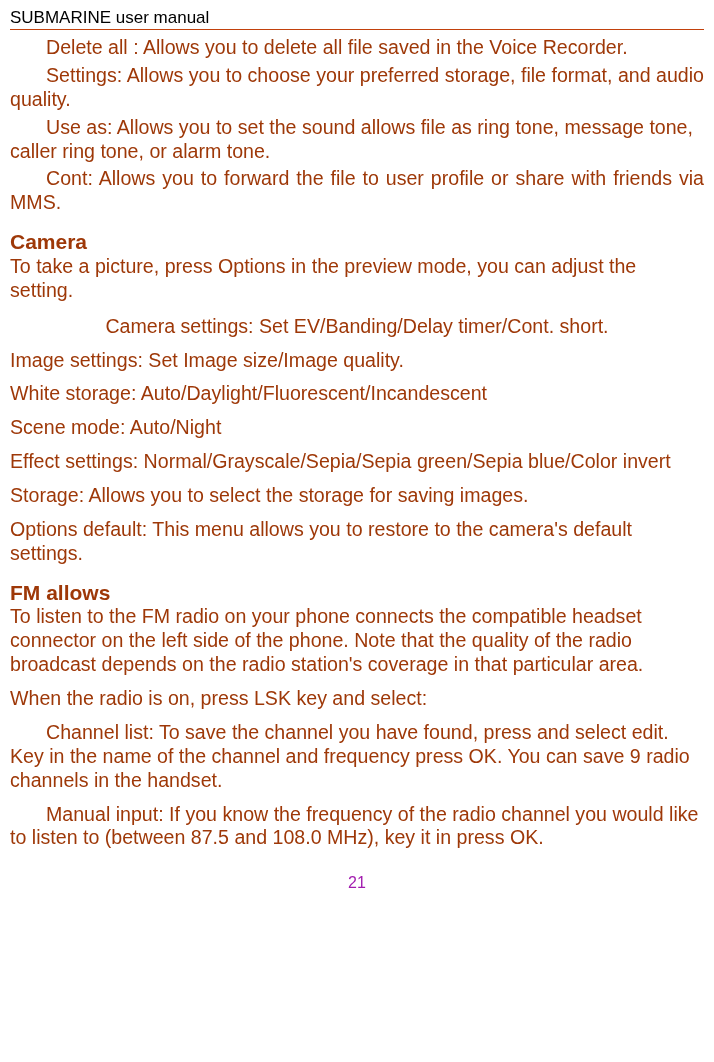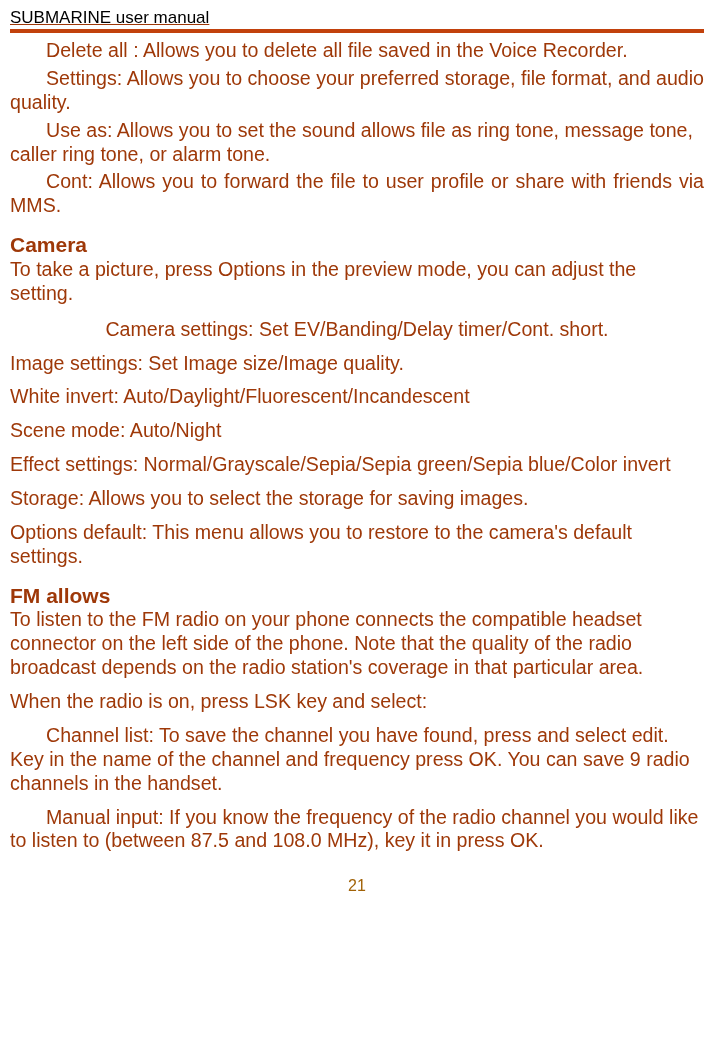--- a/index.html
+++ b/index.html
@@ -10,24 +10,23 @@
     color: #9e3808;
     width: 714px;
   }
   .page {
     padding: 8px 10px 10px 10px;
     box-sizing: border-box;
   }
   .header-row {
     display: flex;
     align-items: center;
-    border-bottom: 4px solid #c2410c;
+    border-bottom: 1px solid #c2410c;
     padding-bottom: 1px;
     margin-bottom: 6px;
-    text-decoration: underline;
   }
   .header {
     font-size: 17px;
     color: #000;
   }
   .body-text {
     font-size: 19.6px;
     line-height: 1.22;
   }
   .para {
@@ -51,21 +50,21 @@
   .gap-top {
     margin-top: 12px;
     text-align: center;
   }
   .gap-top-sm {
     margin-top: 10px;
   }
   .page-number {
     text-align: center;
     font-size: 16px;
-    color: #a16207;
+    color: #a21caf;
     margin-top: 24px;
   }
 </style>
 </head>
 <body>
 
 <div class="page">
   <div class="header-row">
     <span class="header">SUBMARINE user manual</span>
   </div>
@@ -96,21 +95,21 @@
 
     <p class="para gap-top">
       <span class="bold">Camera settings:</span><span> Set EV/Banding/Delay timer/Cont. short.</span>
     </p>
 
     <p class="para gap-top-sm">
       <span class="bold">Image settings:</span><span> Set Image size/Image quality.</span>
     </p>
 
     <p class="para gap-top-sm">
-      <span class="bold">White invert:</span><span> Auto/Daylight/Fluorescent/Incandescent</span>
+      <span class="bold">White storage:</span><span> Auto/Daylight/Fluorescent/Incandescent</span>
     </p>
 
     <p class="para gap-top-sm">
       <span class="bold">Scene mode:</span><span> Auto/Night</span>
     </p>
 
     <p class="para gap-top-sm">
       <span class="bold">Effect settings:</span><span> Normal/Grayscale/Sepia/Sepia green/Sepia blue/Color invert</span>
     </p>
 

